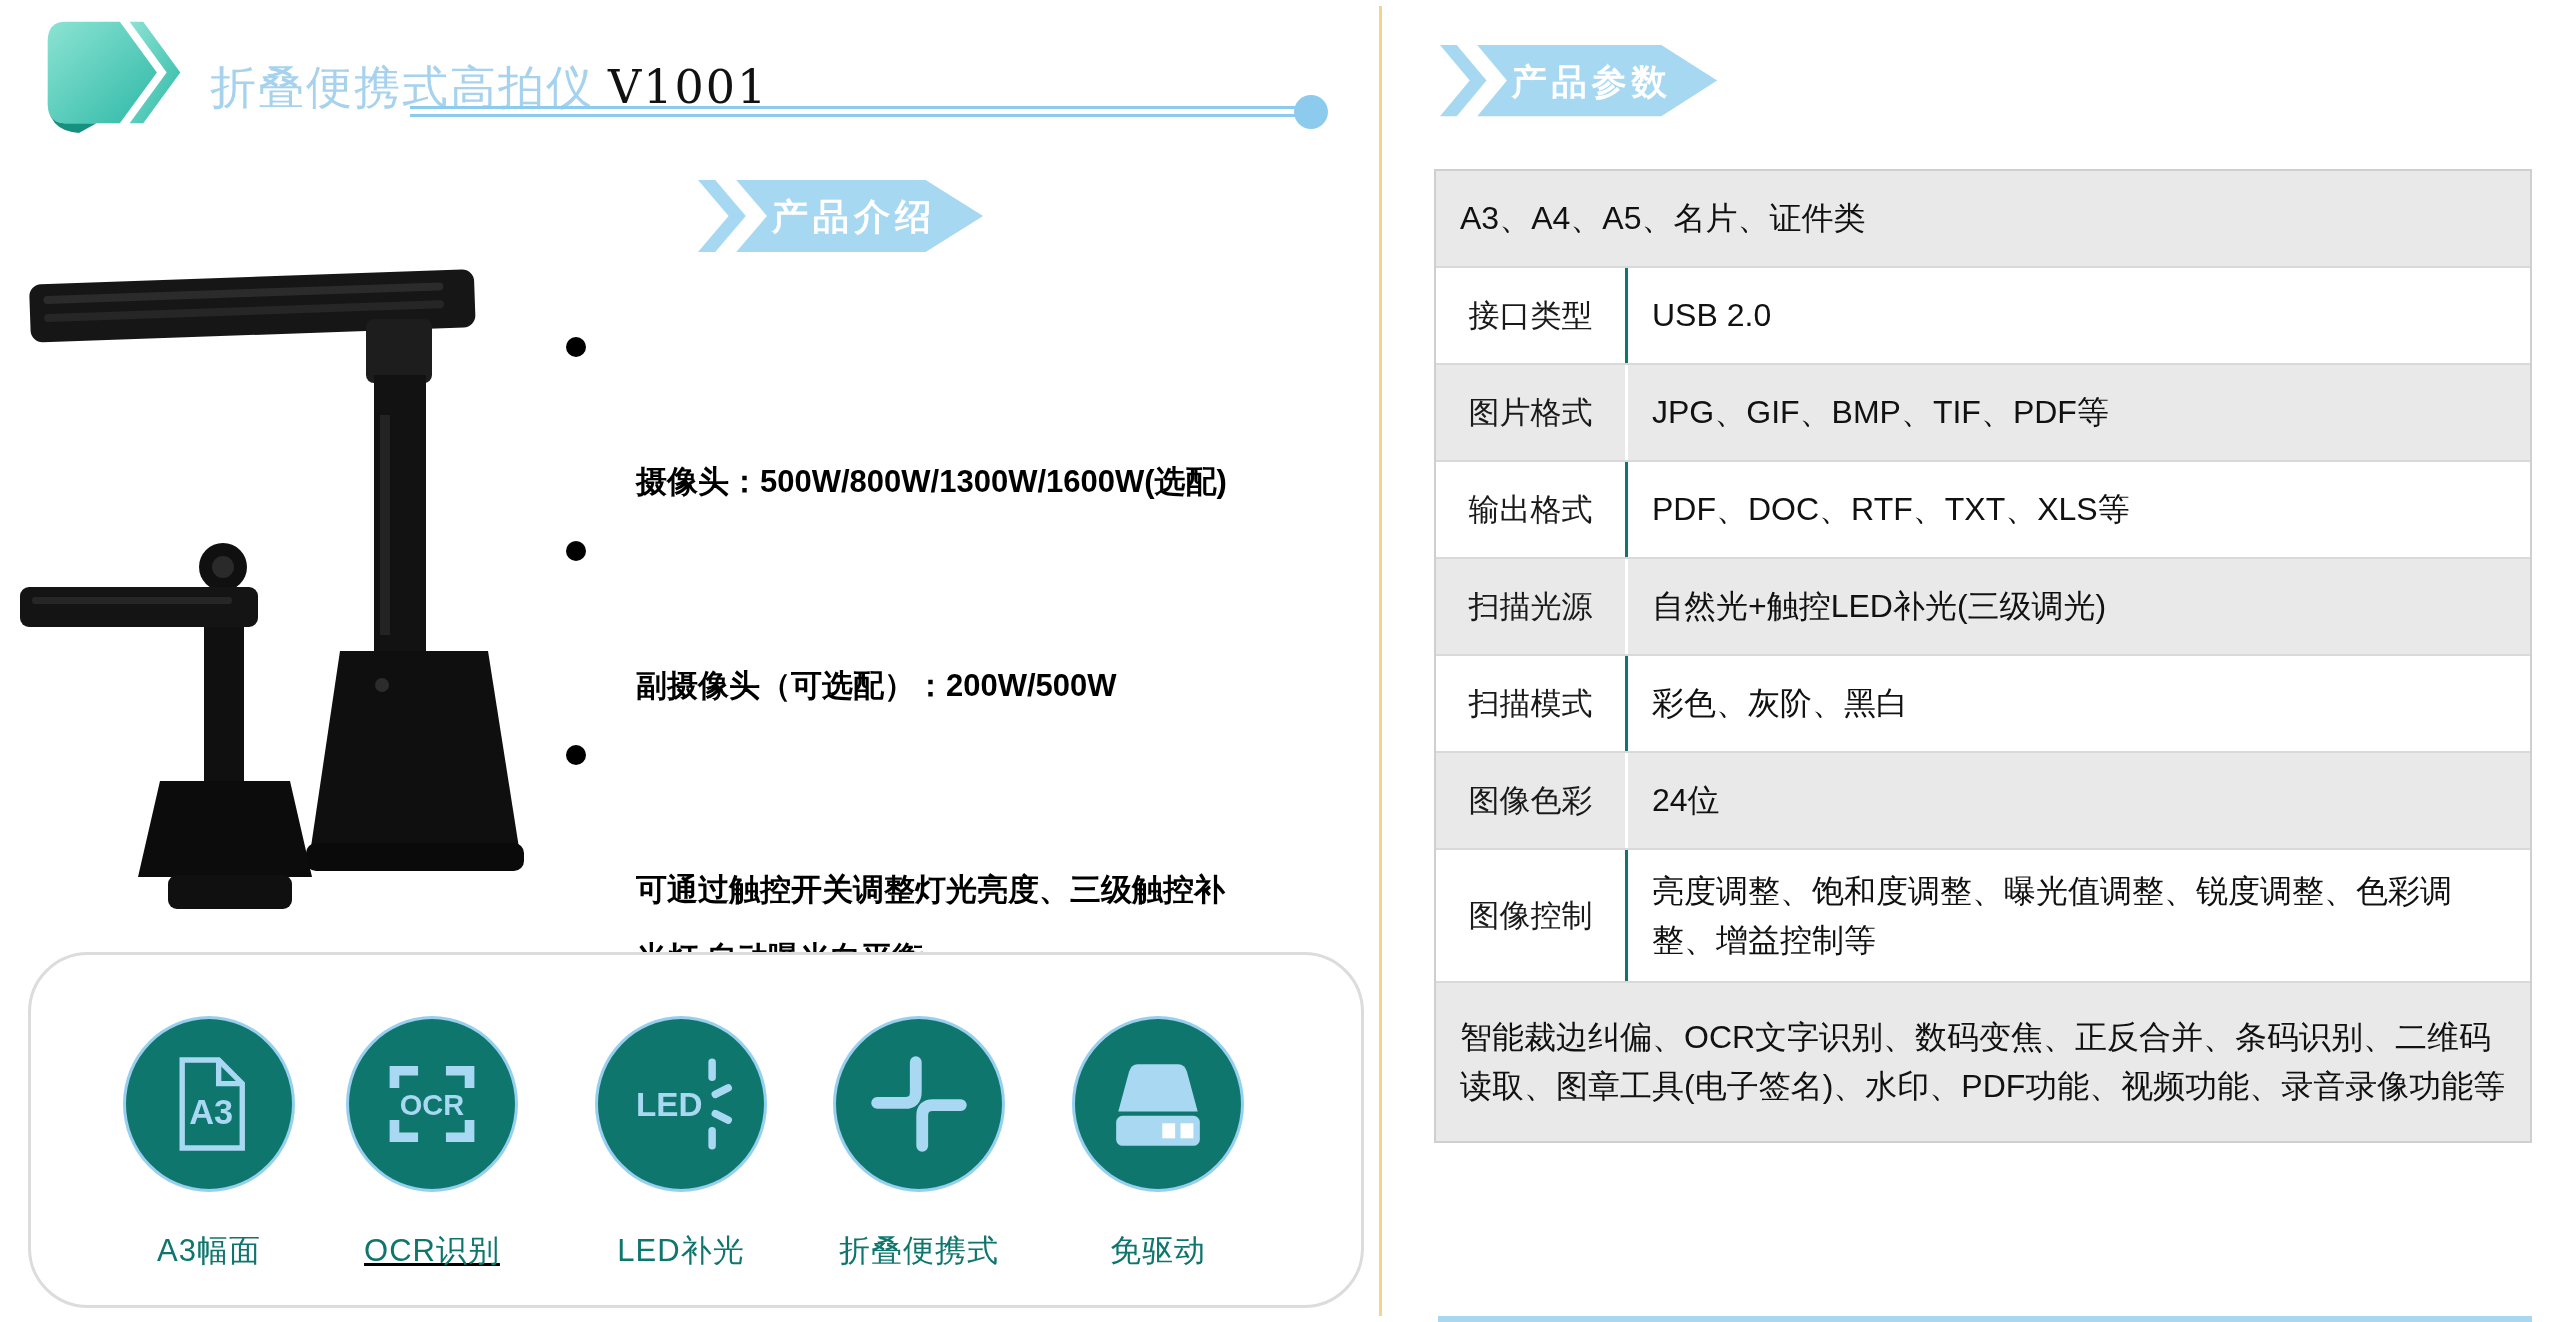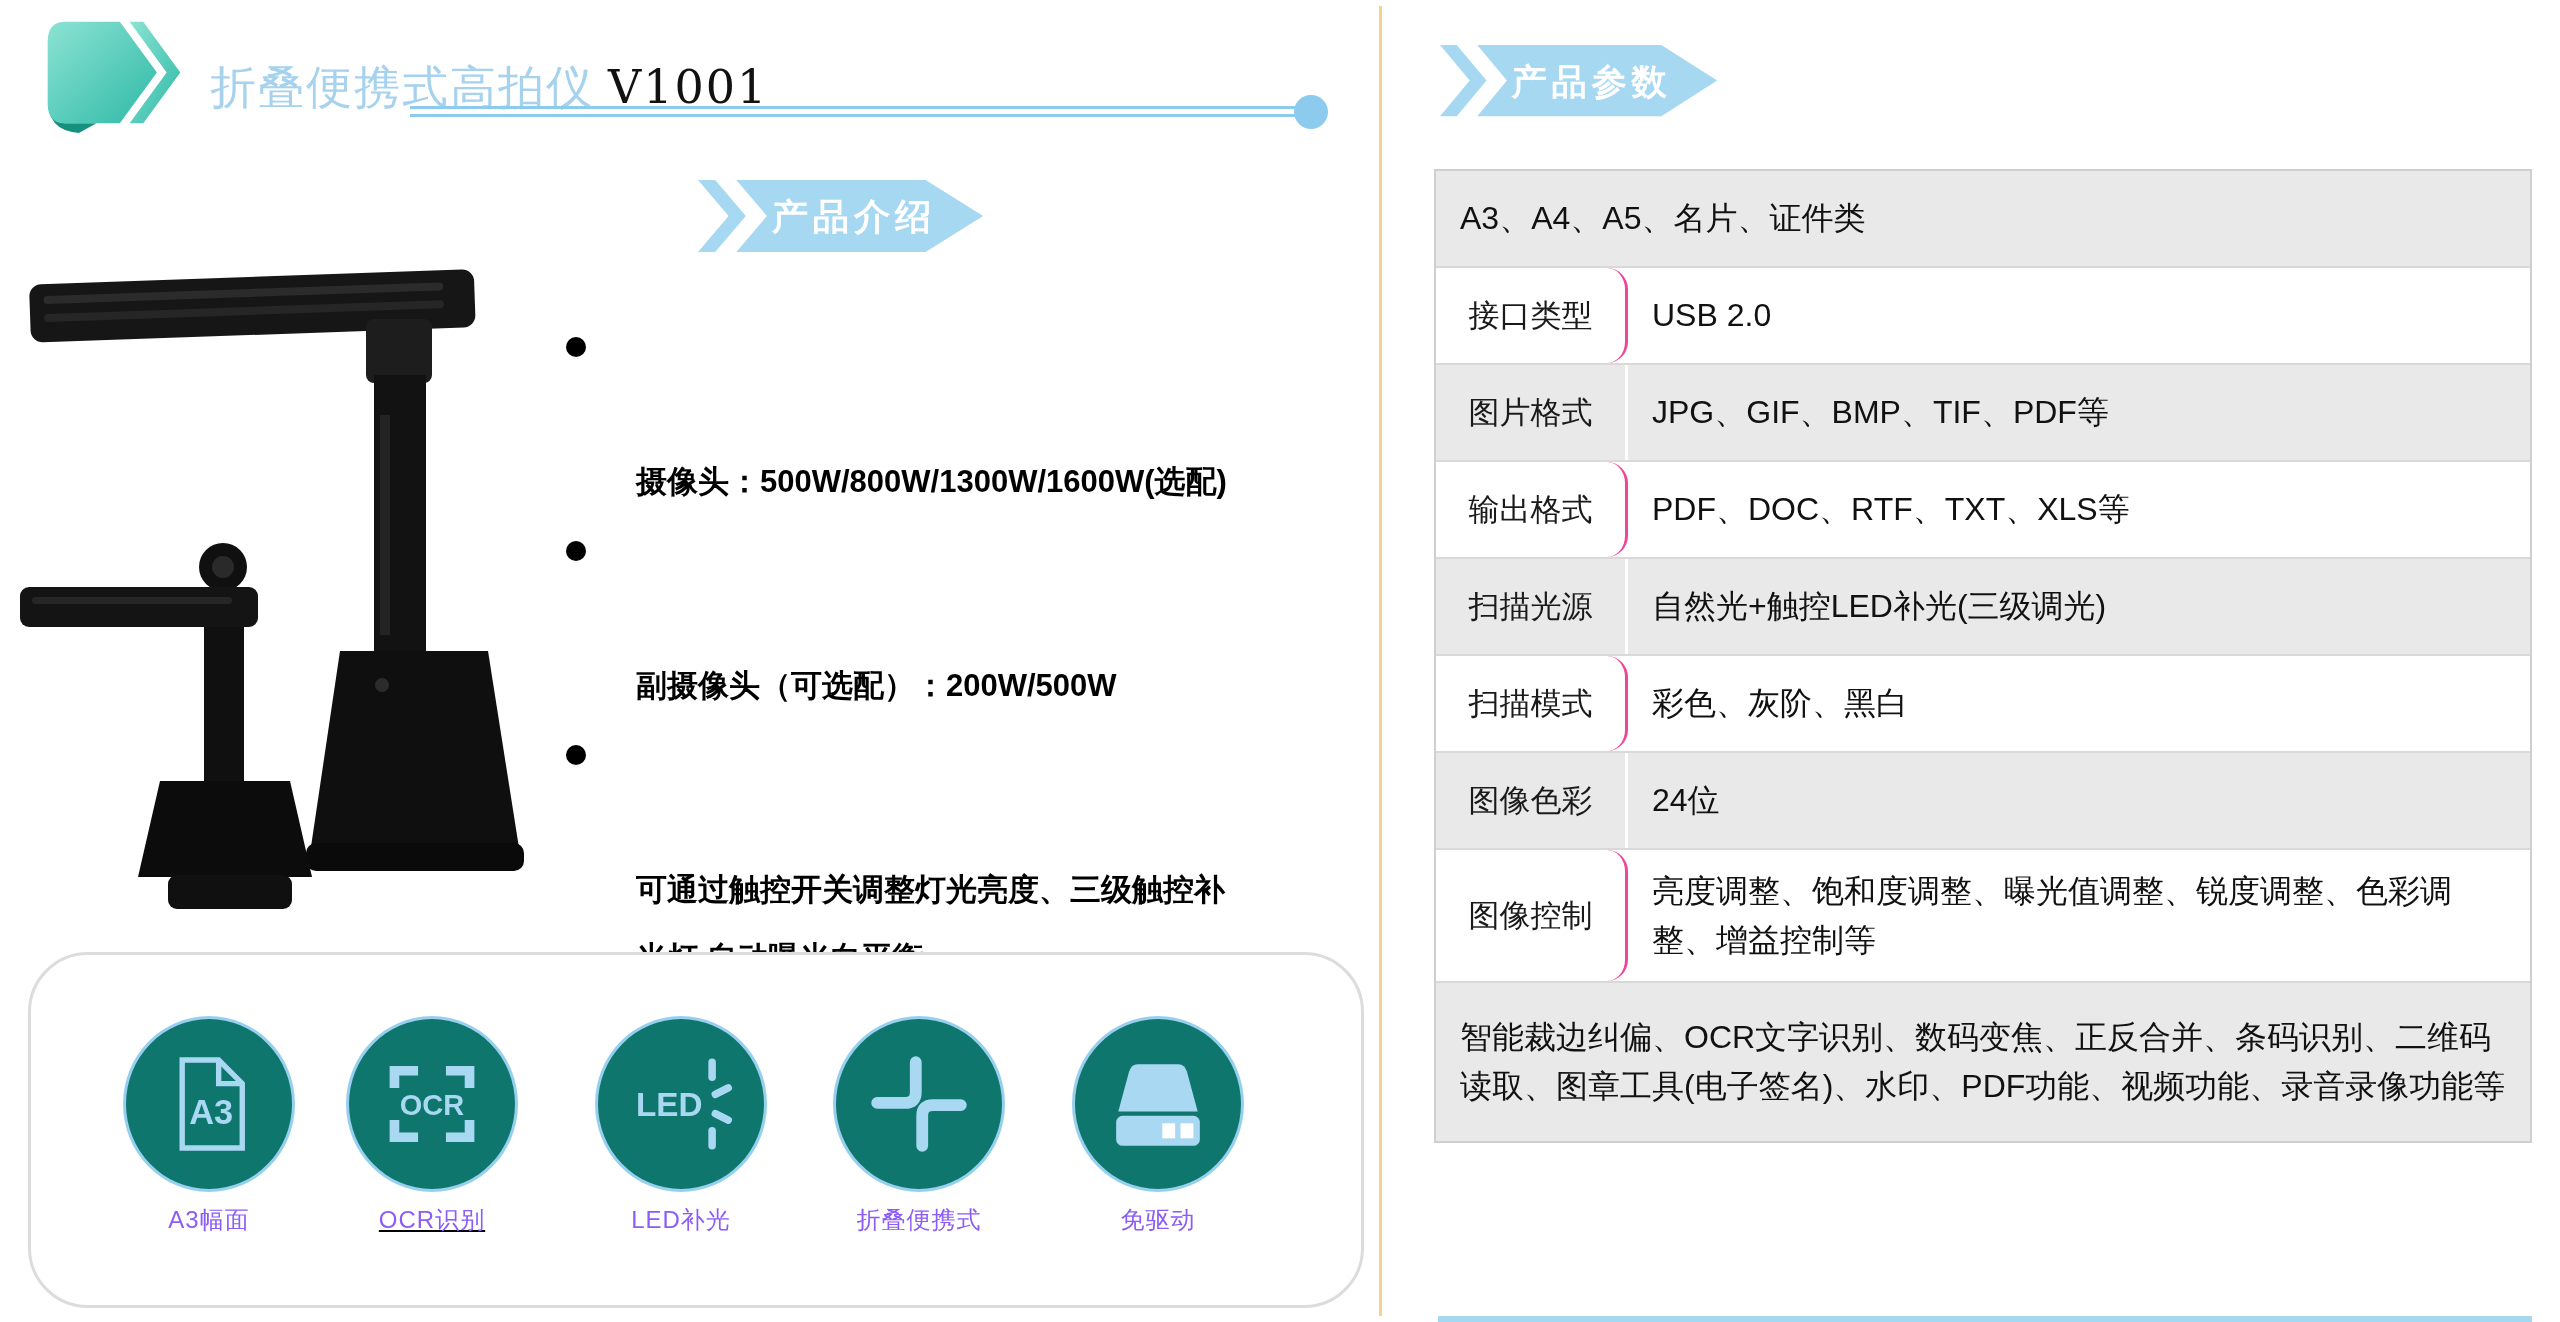--- a/index.html
+++ b/index.html
@@ -37,40 +37,40 @@
                 background:#000; border-radius:50%; }
 
   
   .feature-box { position:absolute; left:28px; top:952px; width:1336px; height:356px;
                  border:3px solid #dcdcdc; border-radius:60px; background:#fff; }
   .feature { position:absolute; width:240px; text-align:center; }
   .feature-circle { width:172px; height:176px; margin:0 auto; border:3px solid #97d0ee;
                     border-radius:50%; background:#0f766e; display:flex; align-items:center;
                     justify-content:center; }
   .feature-circle svg { width:118px; height:118px; }
-  .feature-label { margin-top:12px; font-size:24px; color:#8b5cf6; letter-spacing:1px; }
+  .feature-label { margin-top:38px; font-size:31px; color:#0f766e; letter-spacing:1px; }
   .icon-stroke { stroke:#a9d9f2; fill:none; }
   .icon-fill { fill:#a9d9f2; }
   .icon-text { fill:#a9d9f2; font-family:"Liberation Sans", sans-serif; font-weight:bold; }
 
   
   .col-divider { position:absolute; left:1379px; top:6px; width:3px; height:1310px;
                  background:#f3d488; }
 
   
   .spec-table { position:absolute; left:1434px; top:169px; width:1098px;
                 border:2px solid #cfcfcf; }
   .spec-row { display:flex; border-bottom:2px solid #d9d9d9; }
   .spec-row:last-child { border-bottom:none; }
   .spec-row.gray { background:#e9e9e9; }
   .spec-row.white { background:#ffffff; }
   .spec-label { width:192px; flex:0 0 192px; display:flex; align-items:center;
                 justify-content:center; font-size:31px; color:#1a1a1a;
                 border-right:3px solid #ffffff; }
-  .spec-row.white .spec-label { border-right:3px solid #ec4899;border-radius:21px; }
+  .spec-row.white .spec-label { border-right:3px solid #0f766e; }
   .spec-value { flex:1; display:flex; align-items:center; padding:10px 16px 10px 24px;
                 font-size:32px; color:#111; line-height:49px; }
   .h-s  { height:97px; }
   .h-m  { height:133px; }
   .h-l  { height:158px; }
 
   .bottom-edge { position:absolute; left:1438px; top:1316px; width:1094px; height:6px;
                  background:#a7d8f2; }
 </style>
 </head>

